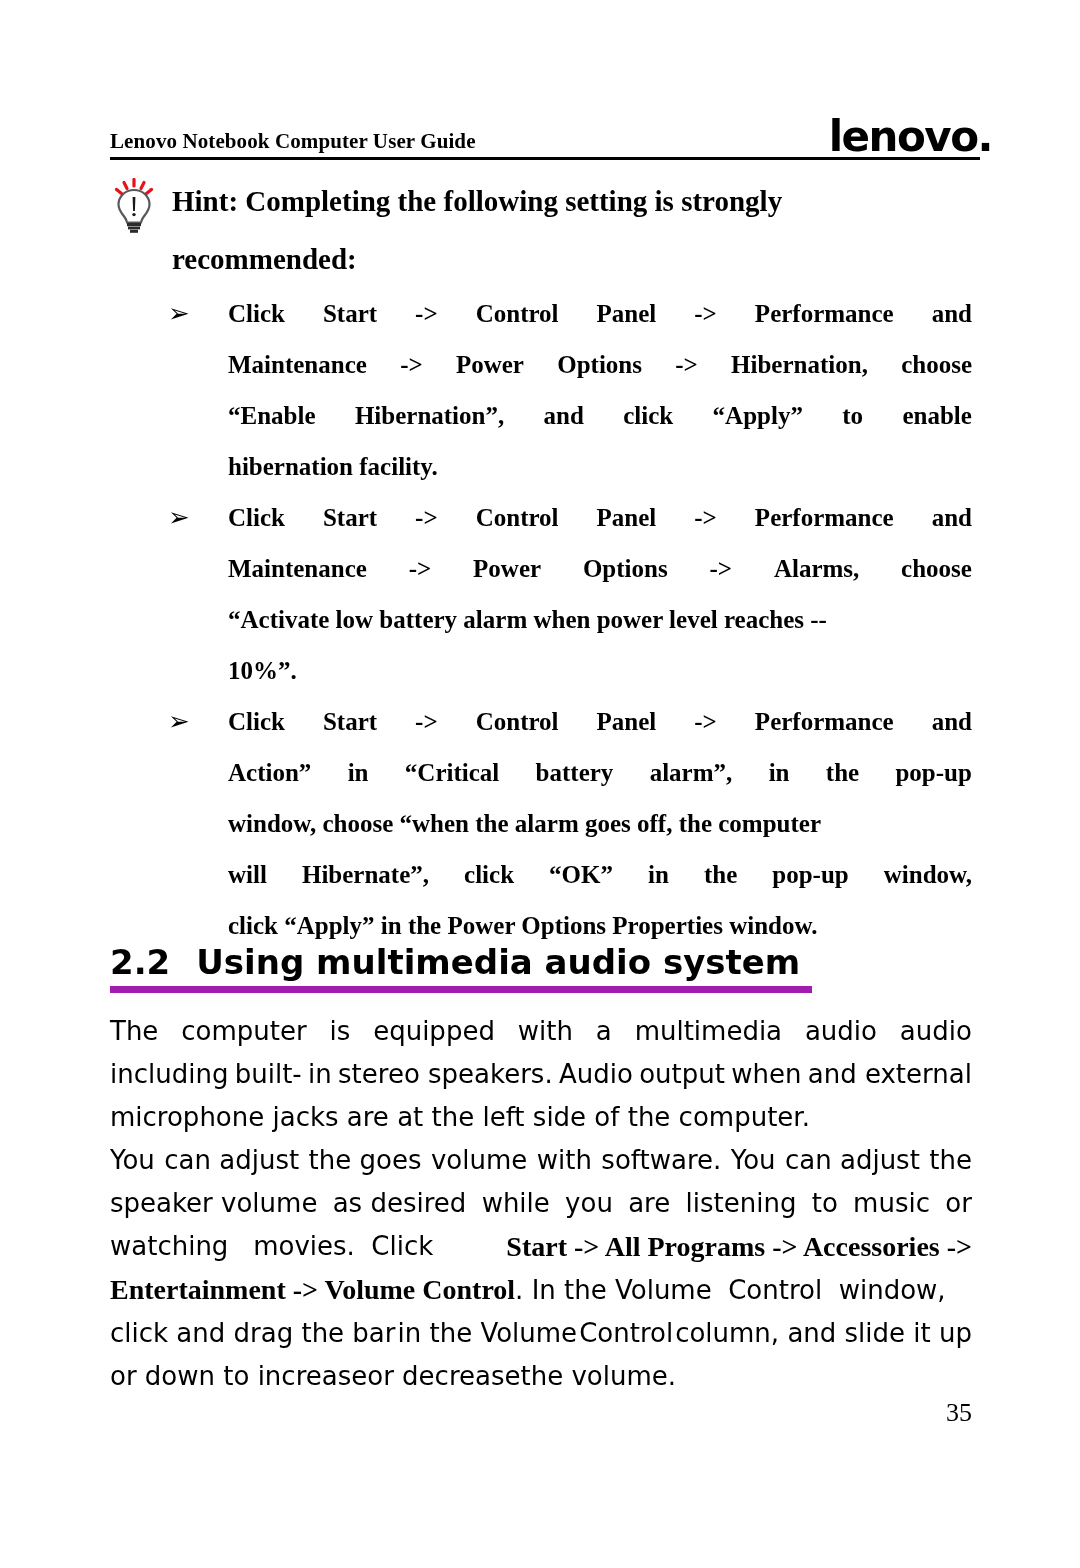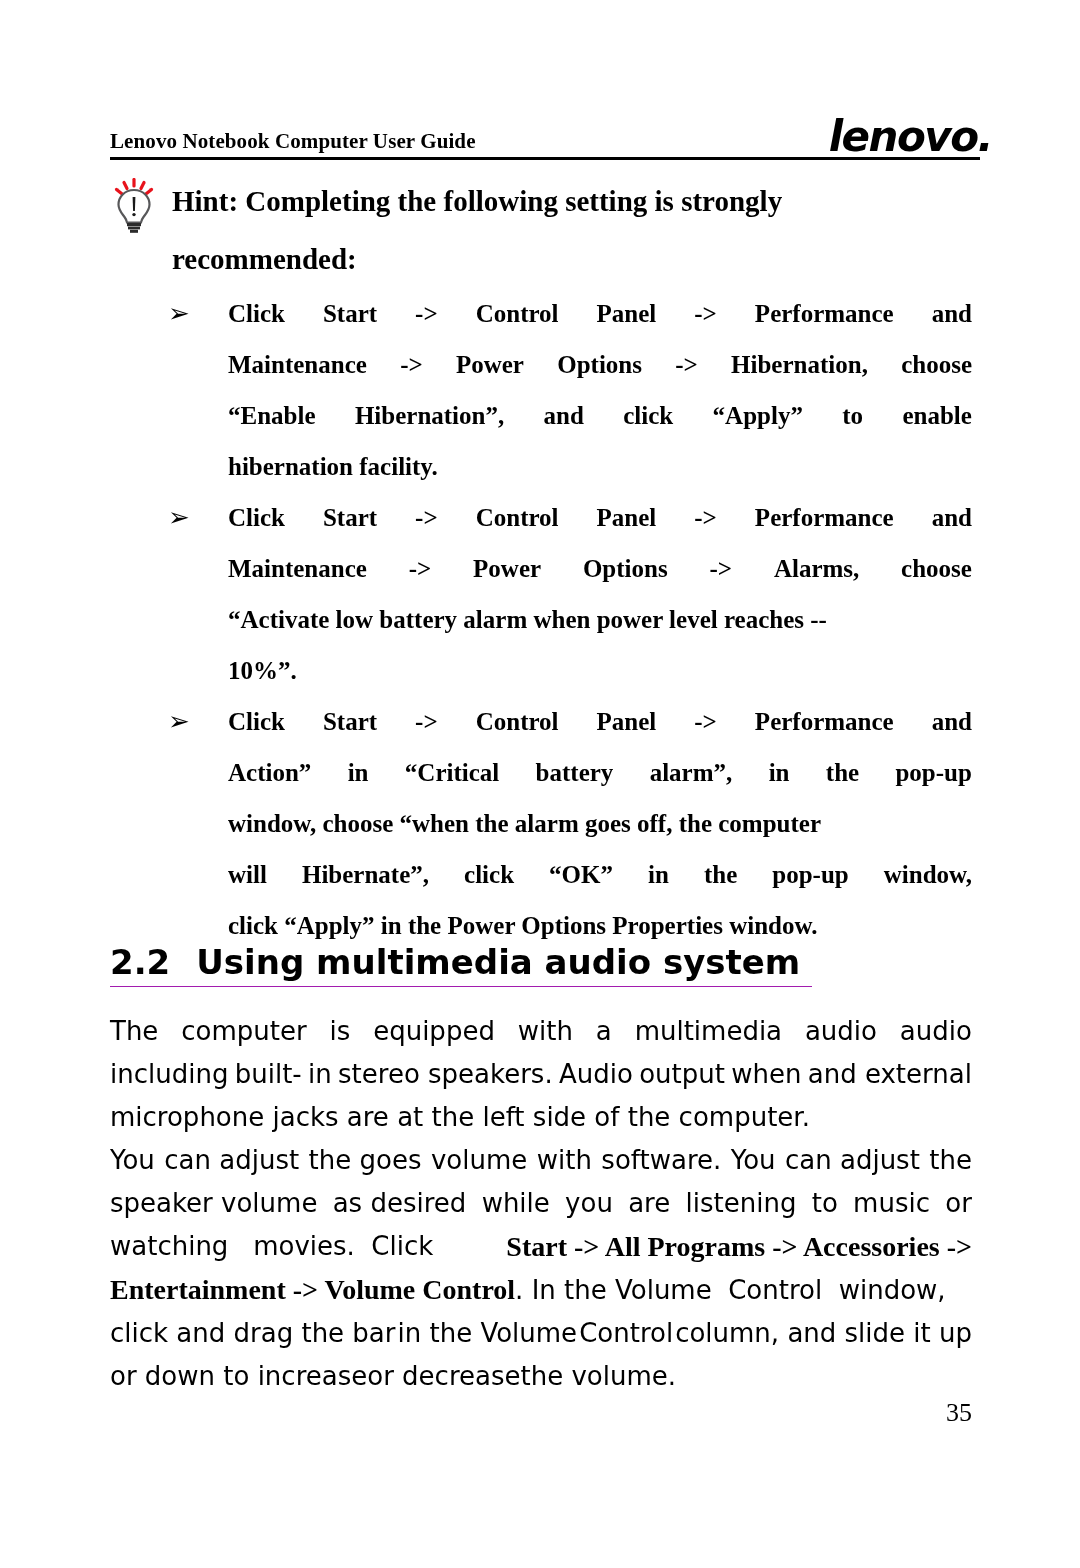--- a/index.html
+++ b/index.html
@@ -35,21 +35,20 @@
     font-size: 21px;
     letter-spacing: 0.1px;
     white-space: nowrap;
   }
   .header-logo {
     position: absolute;
     right: -12px;
     bottom: 2px;
     font-family: "DejaVu Sans", "Liberation Sans", sans-serif;
     font-weight: bold;
-    font-style: italic;
     font-size: 42px;
     line-height: 1;
     letter-spacing: -1.5px;
     white-space: nowrap;
   }
   .header-rule {
     position: absolute;
     left: 0;
     right: 0;
     bottom: 0;
@@ -132,21 +131,21 @@
   
   .section-heading {
     position: absolute;
     left: 110px;
     top: 940px;
     font-family: "DejaVu Sans", "Liberation Sans", sans-serif;
     font-weight: bold;
     font-size: 34px;
     line-height: 44px;
     white-space: nowrap;
-    border-bottom: 1px solid #a21caf;
+    border-bottom: 7px solid #a21caf;
     padding-bottom: 2px;
     display: inline-block;
   }
   .section-heading .sec-num {
     margin-right: 26px;
   }
 
   
   .body-copy {
     position: absolute;

